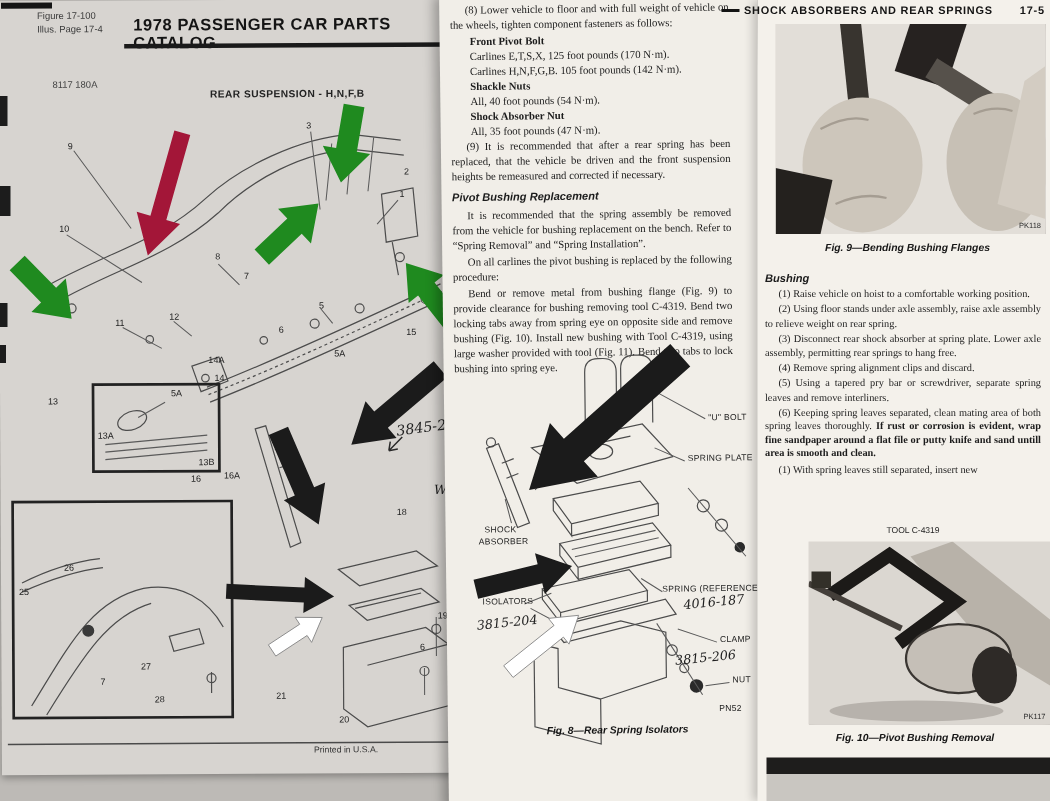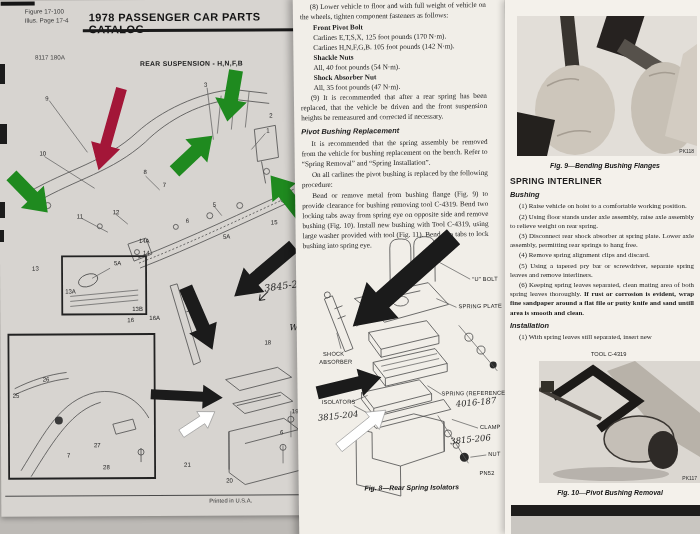--- a/index.html
+++ b/index.html
@@ -261,47 +261,50 @@
     <span class="fig-label" style="left:182px;top:429px;">CLAMP</span>
     <span class="fig-label" style="left:190px;top:456px;">NUT</span>
     <span class="fig-label" style="left:181px;top:475px;">PN52</span>
     <span class="hand mp-hand" style="left:158px;top:402px;">4016-187</span>
     <span class="hand mp-hand" style="left:20px;top:414px;">3815-204</span>
     <span class="hand mp-hand" style="left:152px;top:439px;">3815-206</span>
     <div class="fig-caption mp-caption">Fig. 8—Rear Spring Isolators</div>
   </div>
 
   <div class="page right-page">
+    <div class="rp-header">
+      <span class="hrule"></span>
+      <span>SHOCK ABSORBERS AND REAR SPRINGS</span>
+      <span class="pgnum">17-5</span>
+    </div>
 
     <div class="photo" style="left:12px;top:16px;width:180px;height:140px;">
       <svg width="180" height="140" viewBox="0 0 180 140">
         <rect width="180" height="140" fill="#e2ded8"></rect>
         <rect x="86" y="-10" width="36" height="48" fill="#262220" transform="rotate(18 104 14)"></rect>
         <rect x="104" y="24" width="74" height="15" fill="#56514b" transform="rotate(32 108 30)"></rect>
         <rect x="46" y="-4" width="14" height="62" fill="#38342f" transform="rotate(-6 53 28)"></rect>
         <ellipse cx="58" cy="94" rx="40" ry="45" fill="#cdc6bb"></ellipse>
         <ellipse cx="148" cy="92" rx="34" ry="46" fill="#c7c0b5"></ellipse>
         <path d="M0,96 L38,104 L30,140 L0,140 Z" fill="#24211e"></path>
         <path d="M180,28 L180,130 L148,120 L166,38 Z" fill="#d3ccc2"></path>
         <path d="M30,70 Q48,60 62,64 M40,120 Q58,112 74,116 M132,60 Q146,54 158,58" stroke="#a59d92" stroke-width="1.5" fill="none"></path>
       </svg>
       <span class="photo-code">PK118</span>
     </div>
     <div class="rp-caption" style="left:10px;top:162px;width:180px;">Fig. 9—Bending Bushing Flanges</div>
 
     <div class="rp-text">
-      <div class="section-head">SPRING INTERLINER</div>
       <div class="subhead">Bushing</div>
       <p>(1) Raise vehicle on hoist to a comfortable working position.</p>
       <p>(2) Using floor stands under axle assembly, raise axle assembly to relieve weight on rear spring.</p>
       <p>(3) Disconnect rear shock absorber at spring plate. Lower axle assembly, permitting rear springs to hang free.</p>
       <p>(4) Remove spring alignment clips and discard.</p>
       <p>(5) Using a tapered pry bar or screwdriver, separate spring leaves and remove interliners.</p>
       <p><span>(6) Keeping spring leaves separated, clean mating area of both spring leaves thoroughly. </span><b>If rust or corrosion is evident, wrap fine sandpaper around a flat file or putty knife and sand untill area is smooth and clean.</b></p>
-      <div class="subhead">Installation</div>
       <p>(1) With spring leaves still separated, insert new</p>
     </div>
 
     <span class="tool-label">TOOL C-4319</span>
 
     <div class="photo" style="left:34px;top:361px;width:161px;height:122px;">
       <svg width="161" height="122" viewBox="0 0 161 122">
         <rect width="161" height="122" fill="#dbd7d1"></rect>
         <polygon points="96,0 161,52 161,96 118,70 68,10" fill="#b8b2a9"></polygon>
         <polyline points="14,36 54,9 98,40 60,68" fill="none" stroke="#1c1a18" stroke-width="9"></polyline>

